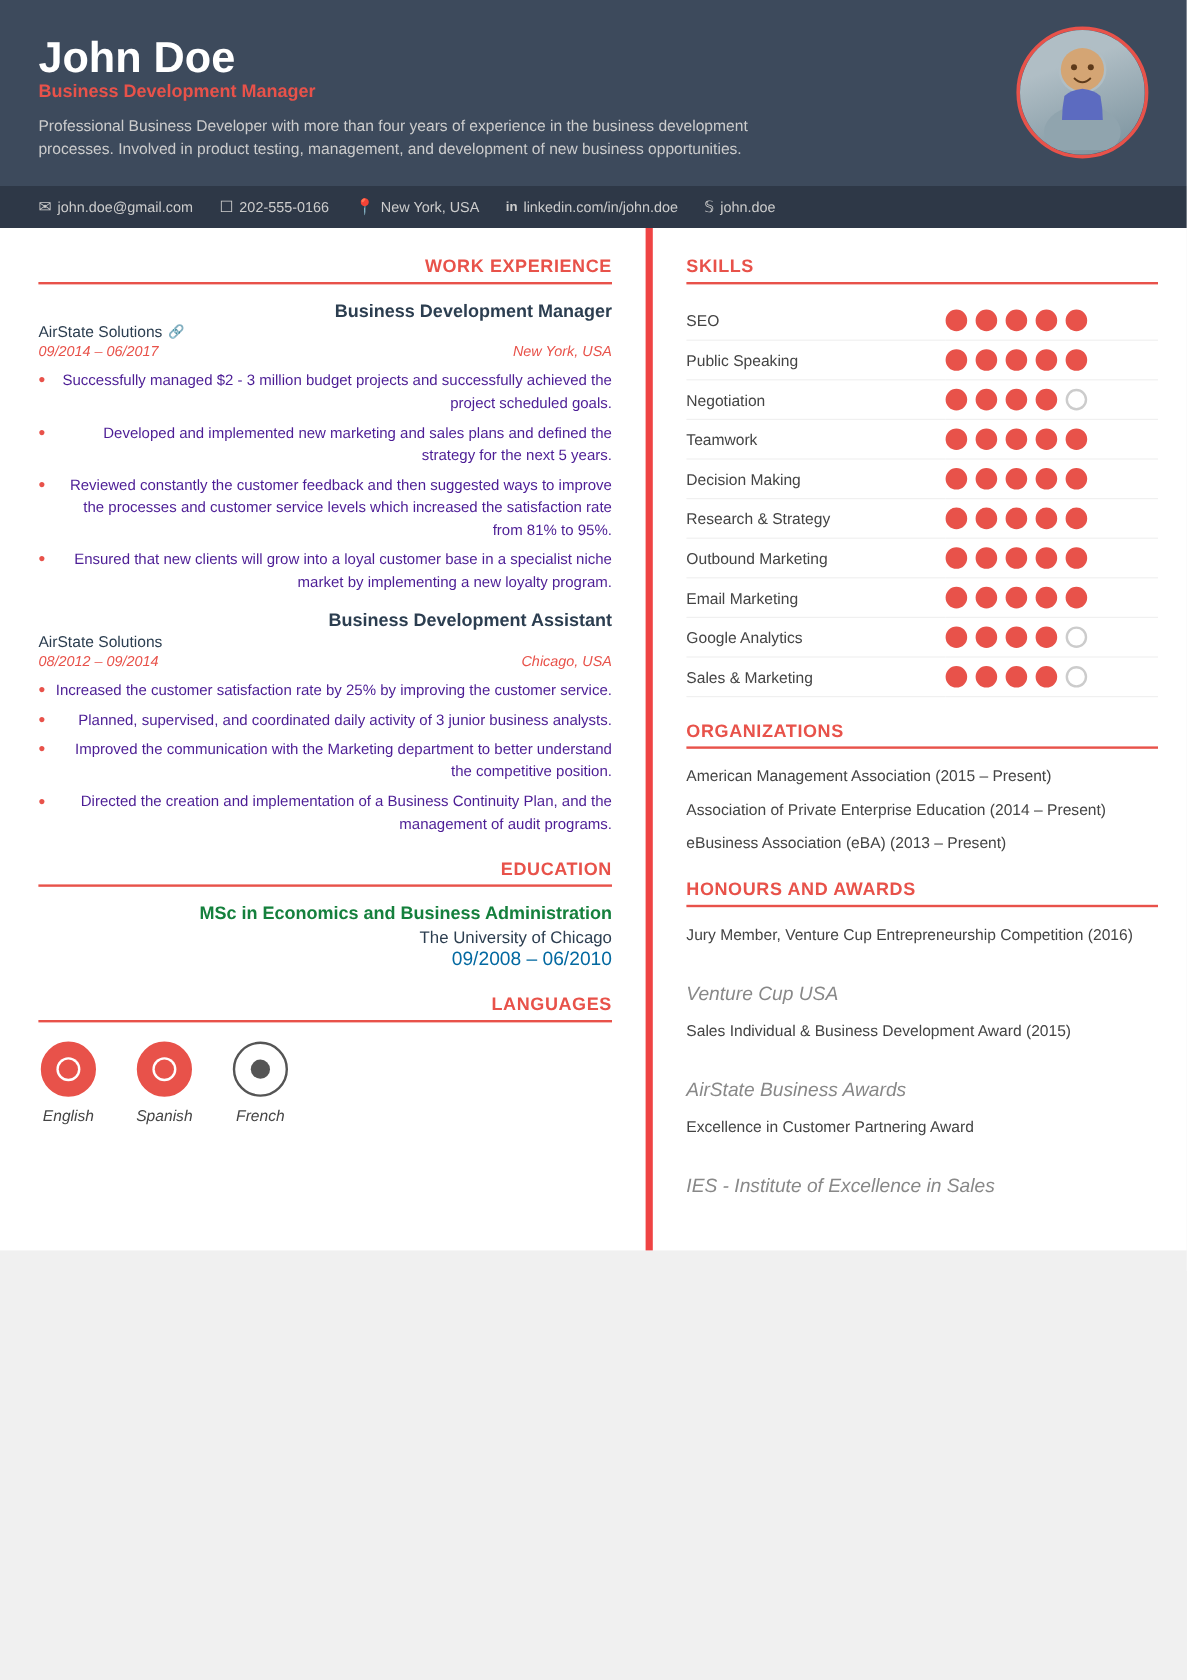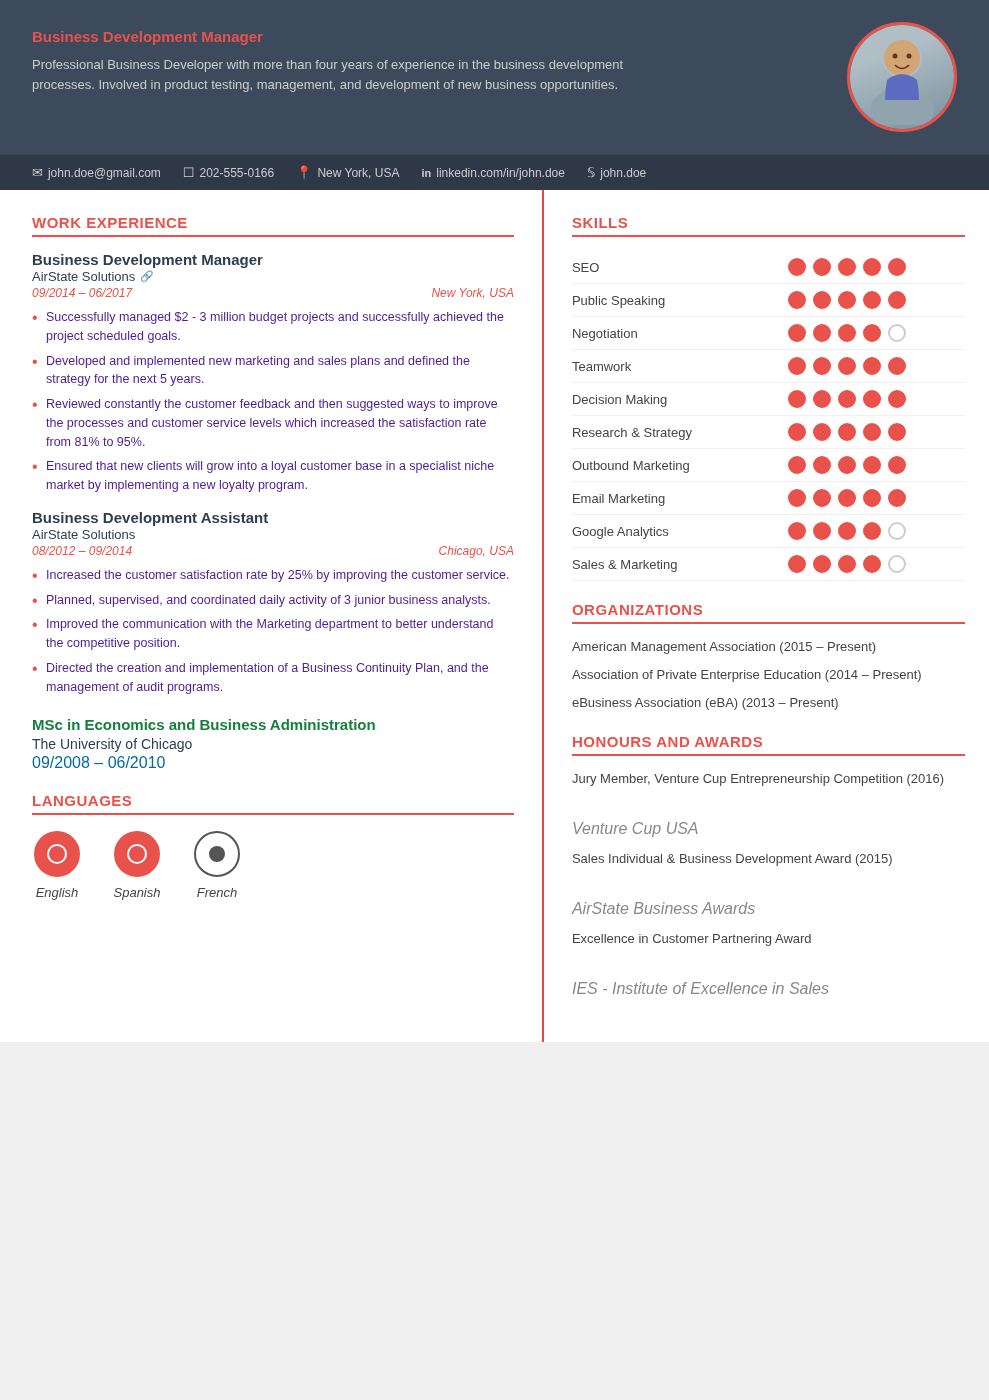--- a/index.html
+++ b/index.html
@@ -92,21 +92,22 @@
     }
 
     
     .content {
       display: flex;
       padding: 0;
     }
     .left-col {
       width: 55%;
       padding: 24px 28px 24px 32px;
-      border-right: 2px solid #ef4444;
+      border-right: 6px solid #ef4444;
+      text-align: right;
     }
     .right-col {
       width: 45%;
       padding: 24px 24px 24px 28px;
     }
 
     
     .section-title {
       font-size: 15px;
       font-weight: bold;
@@ -266,20 +267,21 @@
     .section-gap {
       margin-bottom: 20px;
     }
   </style>
 </head>
 <body>
 
 <div class="resume">
 
   <div class="header">
+    <div class="header-name">John Doe</div>
     <div class="header-title">Business Development Manager</div>
     <div class="header-summary">Professional Business Developer with more than four years of experience in the business development processes. Involved in product testing, management, and development of new business opportunities.</div>
     <div class="header-photo">
       <div class="header-photo-inner">
 
         <svg class="person-svg" viewBox="0 0 90 95" xmlns="http://www.w3.org/2000/svg">
           <circle cx="45" cy="28" r="20" fill="#b0bec5"></circle>
           <ellipse cx="45" cy="80" rx="32" ry="22" fill="#90a4ae"></ellipse>
           <circle cx="45" cy="28" r="18" fill="#d4a574"></circle>
           <circle cx="38" cy="26" r="2.5" fill="#5d3a1a"></circle>
@@ -351,20 +353,21 @@
           <ul class="job-bullets">
             <li>Increased the customer satisfaction rate by 25% by improving the customer service.</li>
             <li>Planned, supervised, and coordinated daily activity of 3 junior business analysts.</li>
             <li>Improved the communication with the Marketing department to better understand the competitive position.</li>
             <li>Directed the creation and implementation of a Business Continuity Plan, and the management of audit programs.</li>
           </ul>
         </div>
       </div>
 
       <div class="section-gap">
+        <div class="section-title">EDUCATION</div>
         <div class="edu-degree">MSc in Economics and Business Administration</div>
         <div class="edu-school">The University of Chicago</div>
         <div class="edu-dates">09/2008 – 06/2010</div>
       </div>
 
       <div class="section-gap">
         <div class="section-title">LANGUAGES</div>
         <div class="languages-row">
           <div class="lang-item">
             <svg width="50" height="50" viewBox="0 0 50 50">

